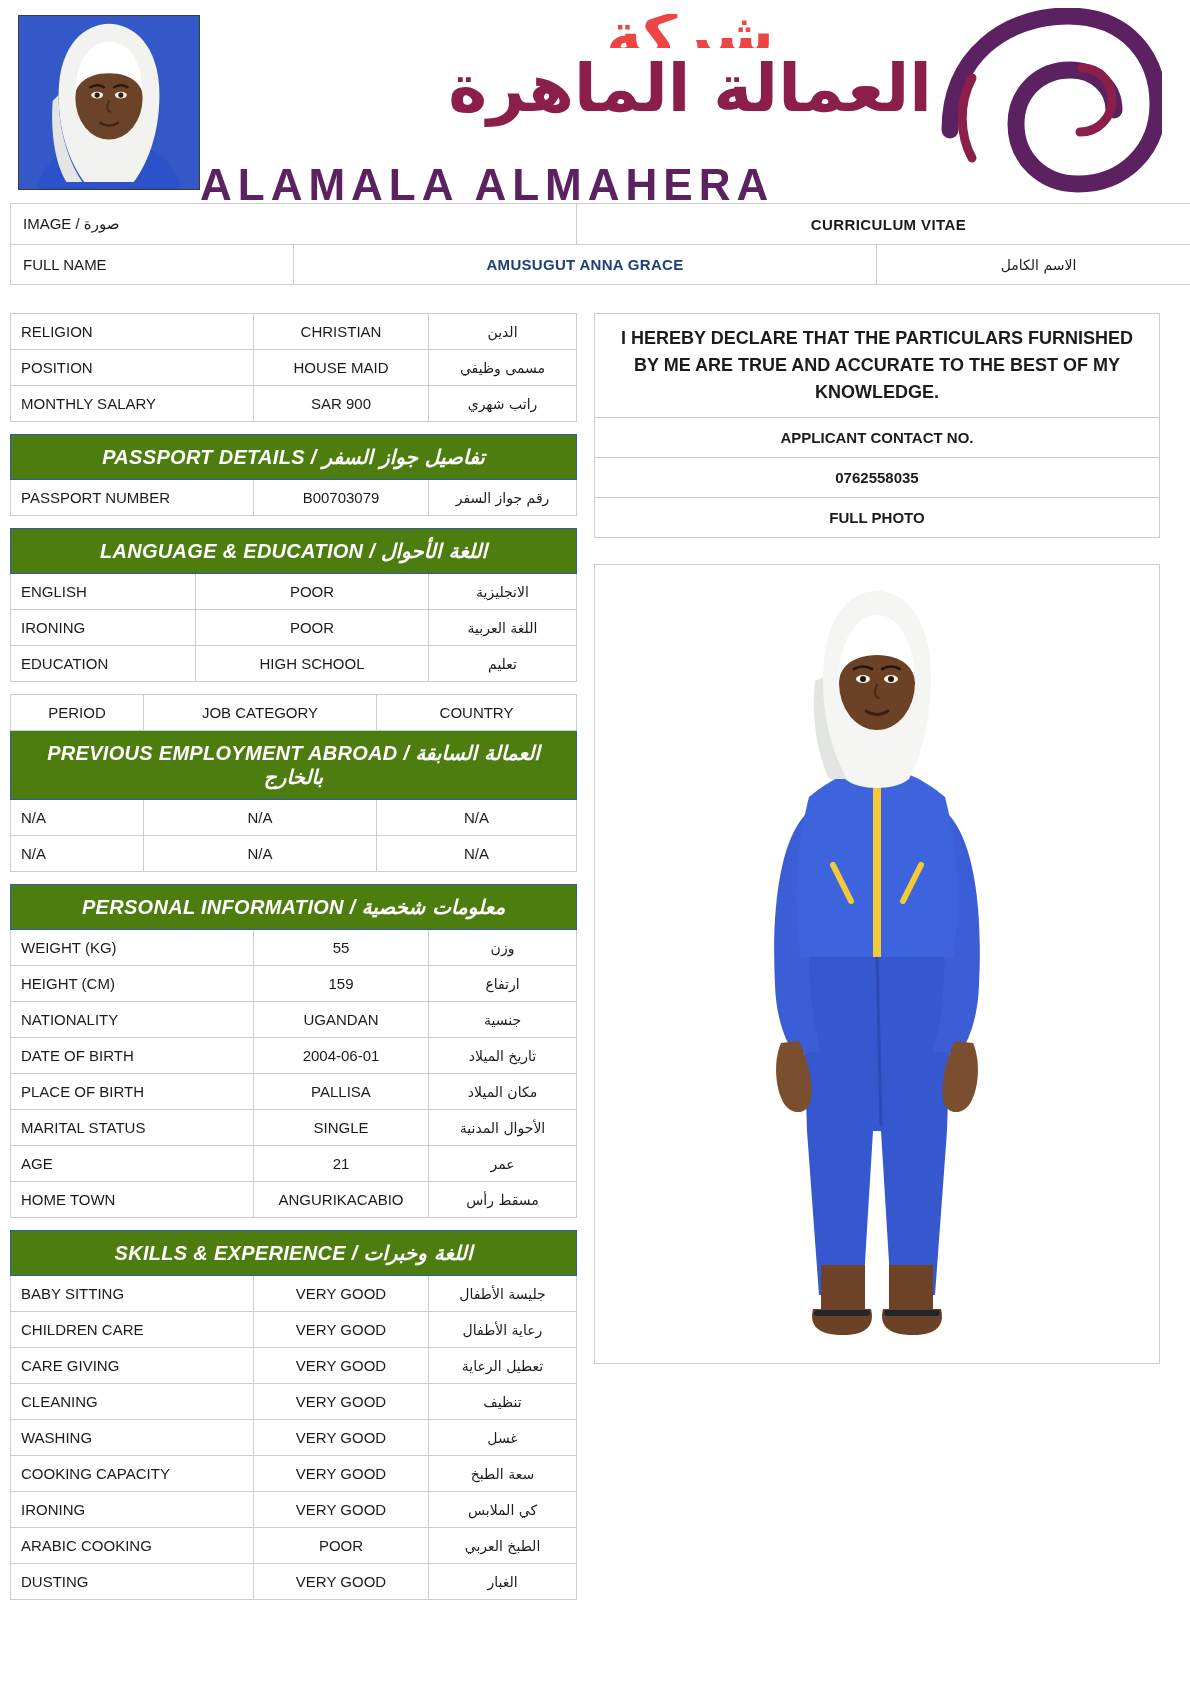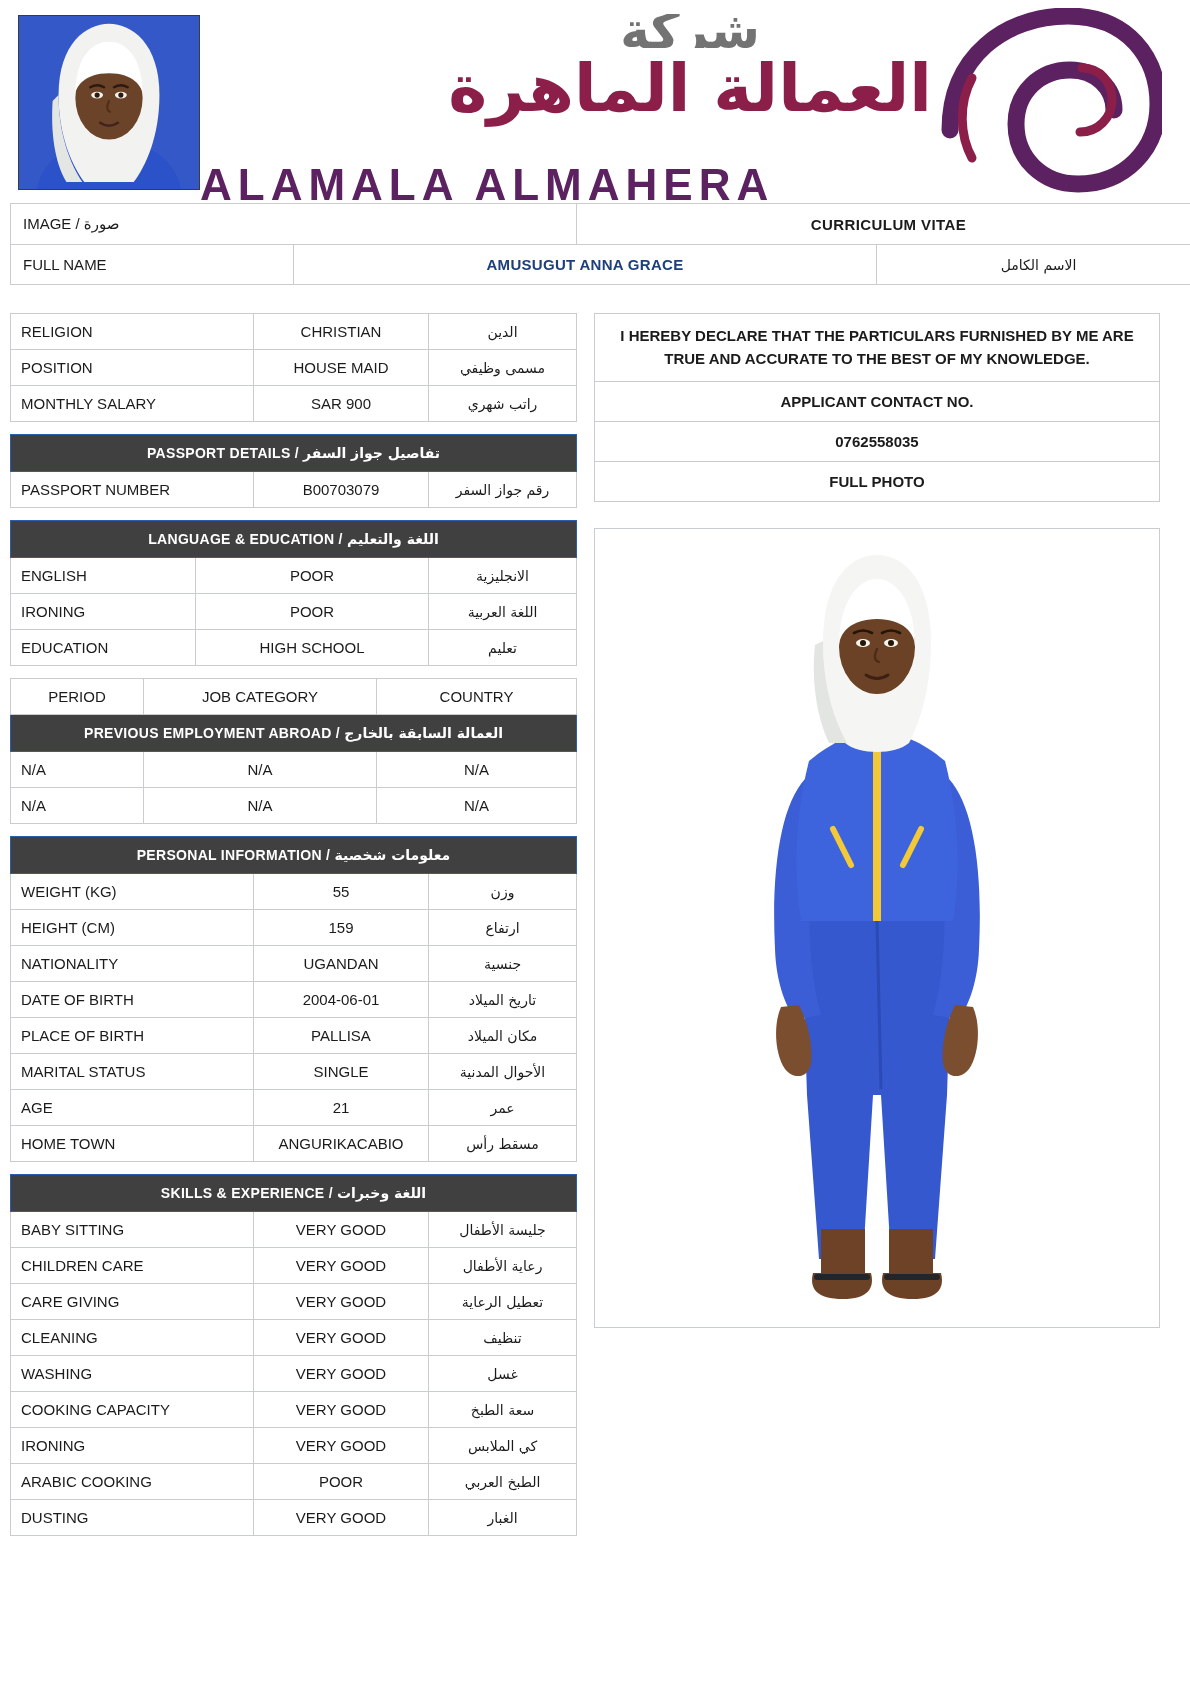--- a/index.html
+++ b/index.html
@@ -57,22 +57,22 @@
     font-family: "DejaVu Sans", sans-serif;
     font-size: 66px;
     font-weight: bold;
     color: #8c1f4a;
     letter-spacing: 0px;
     direction: rtl;
     line-height: 1.25;
   }
   .logo-ar .top-clip {
     display: block;
-    color: #737373;
-    font-size: 50px;
+    color: #ef4444;
+    font-size: 60px;
     height: 34px;
     overflow: hidden;
     line-height: 0.7;
   }
   .logo-en {
     position: absolute;
     top: 152px;
     left: 0;
     width: 100%;
     font-size: 44px;
@@ -115,28 +115,29 @@
     border: 1px solid #c9ccd1;
     padding: 9px 10px;
     vertical-align: middle;
     background: #fff;
     font-weight: normal;
   }
   .lbl { text-align: left; }
   .val { text-align: center; }
   .ar  { text-align: center; font-family: "DejaVu Sans", sans-serif; direction: rtl; font-size: 14px; }
   .band td {
-    background: #404040;
+    background: #4d7c0f;
     color: #fff;
     font-weight: bold;
     text-align: center;
     letter-spacing: .3px;
-    font-size: 14px;
+    font-size: 20px;
     padding: 10px 6px;
     border: 1px solid #2d5eab;
+    font-style: italic;
   }
   .band .band-ar {
     font-family: "DejaVu Sans", sans-serif;
     font-weight: bold;
   }
   .section-gap { height: 12px; }
 
   
   .strip {
     width: 100%;
@@ -170,21 +171,21 @@
   }
   .decl td {
     border: 1px solid #c9ccd1;
     background: #fff;
     text-align: center;
     padding: 11px 14px;
     font-weight: bold;
   }
   .decl td.stmt {
     line-height: 1.5;
-    font-size: 15px;
+    font-size: 18px;
   }
 
   .photo-frame {
     margin-top: 26px;
     width: 100%;
     height: 800px;
     border: 1px solid #c9ccd1;
     background: #fff;
     box-sizing: border-box;
     position: relative;
@@ -320,21 +321,21 @@
       <table class="tbl">
         <colgroup>
             <col style="width:185px">
             <col style="width:233px">
             <col style="width:148px">
           </colgroup>
         <tbody>
           <tr class="band">
             <td colspan="3">
               <span>LANGUAGE &amp; EDUCATION /</span>
-              <span class="band-ar">اللغة والتعليم</span>
+              <span class="band-ar">اللغة الأحوال</span>
             </td>
           </tr>
         </tbody>
         <tbody id="langedu-body">
             <tr>
               <td class="lbl">ENGLISH</td>
               <td class="val">POOR</td>
               <td class="ar">الانجليزية</td>
             </tr>
             <tr>

